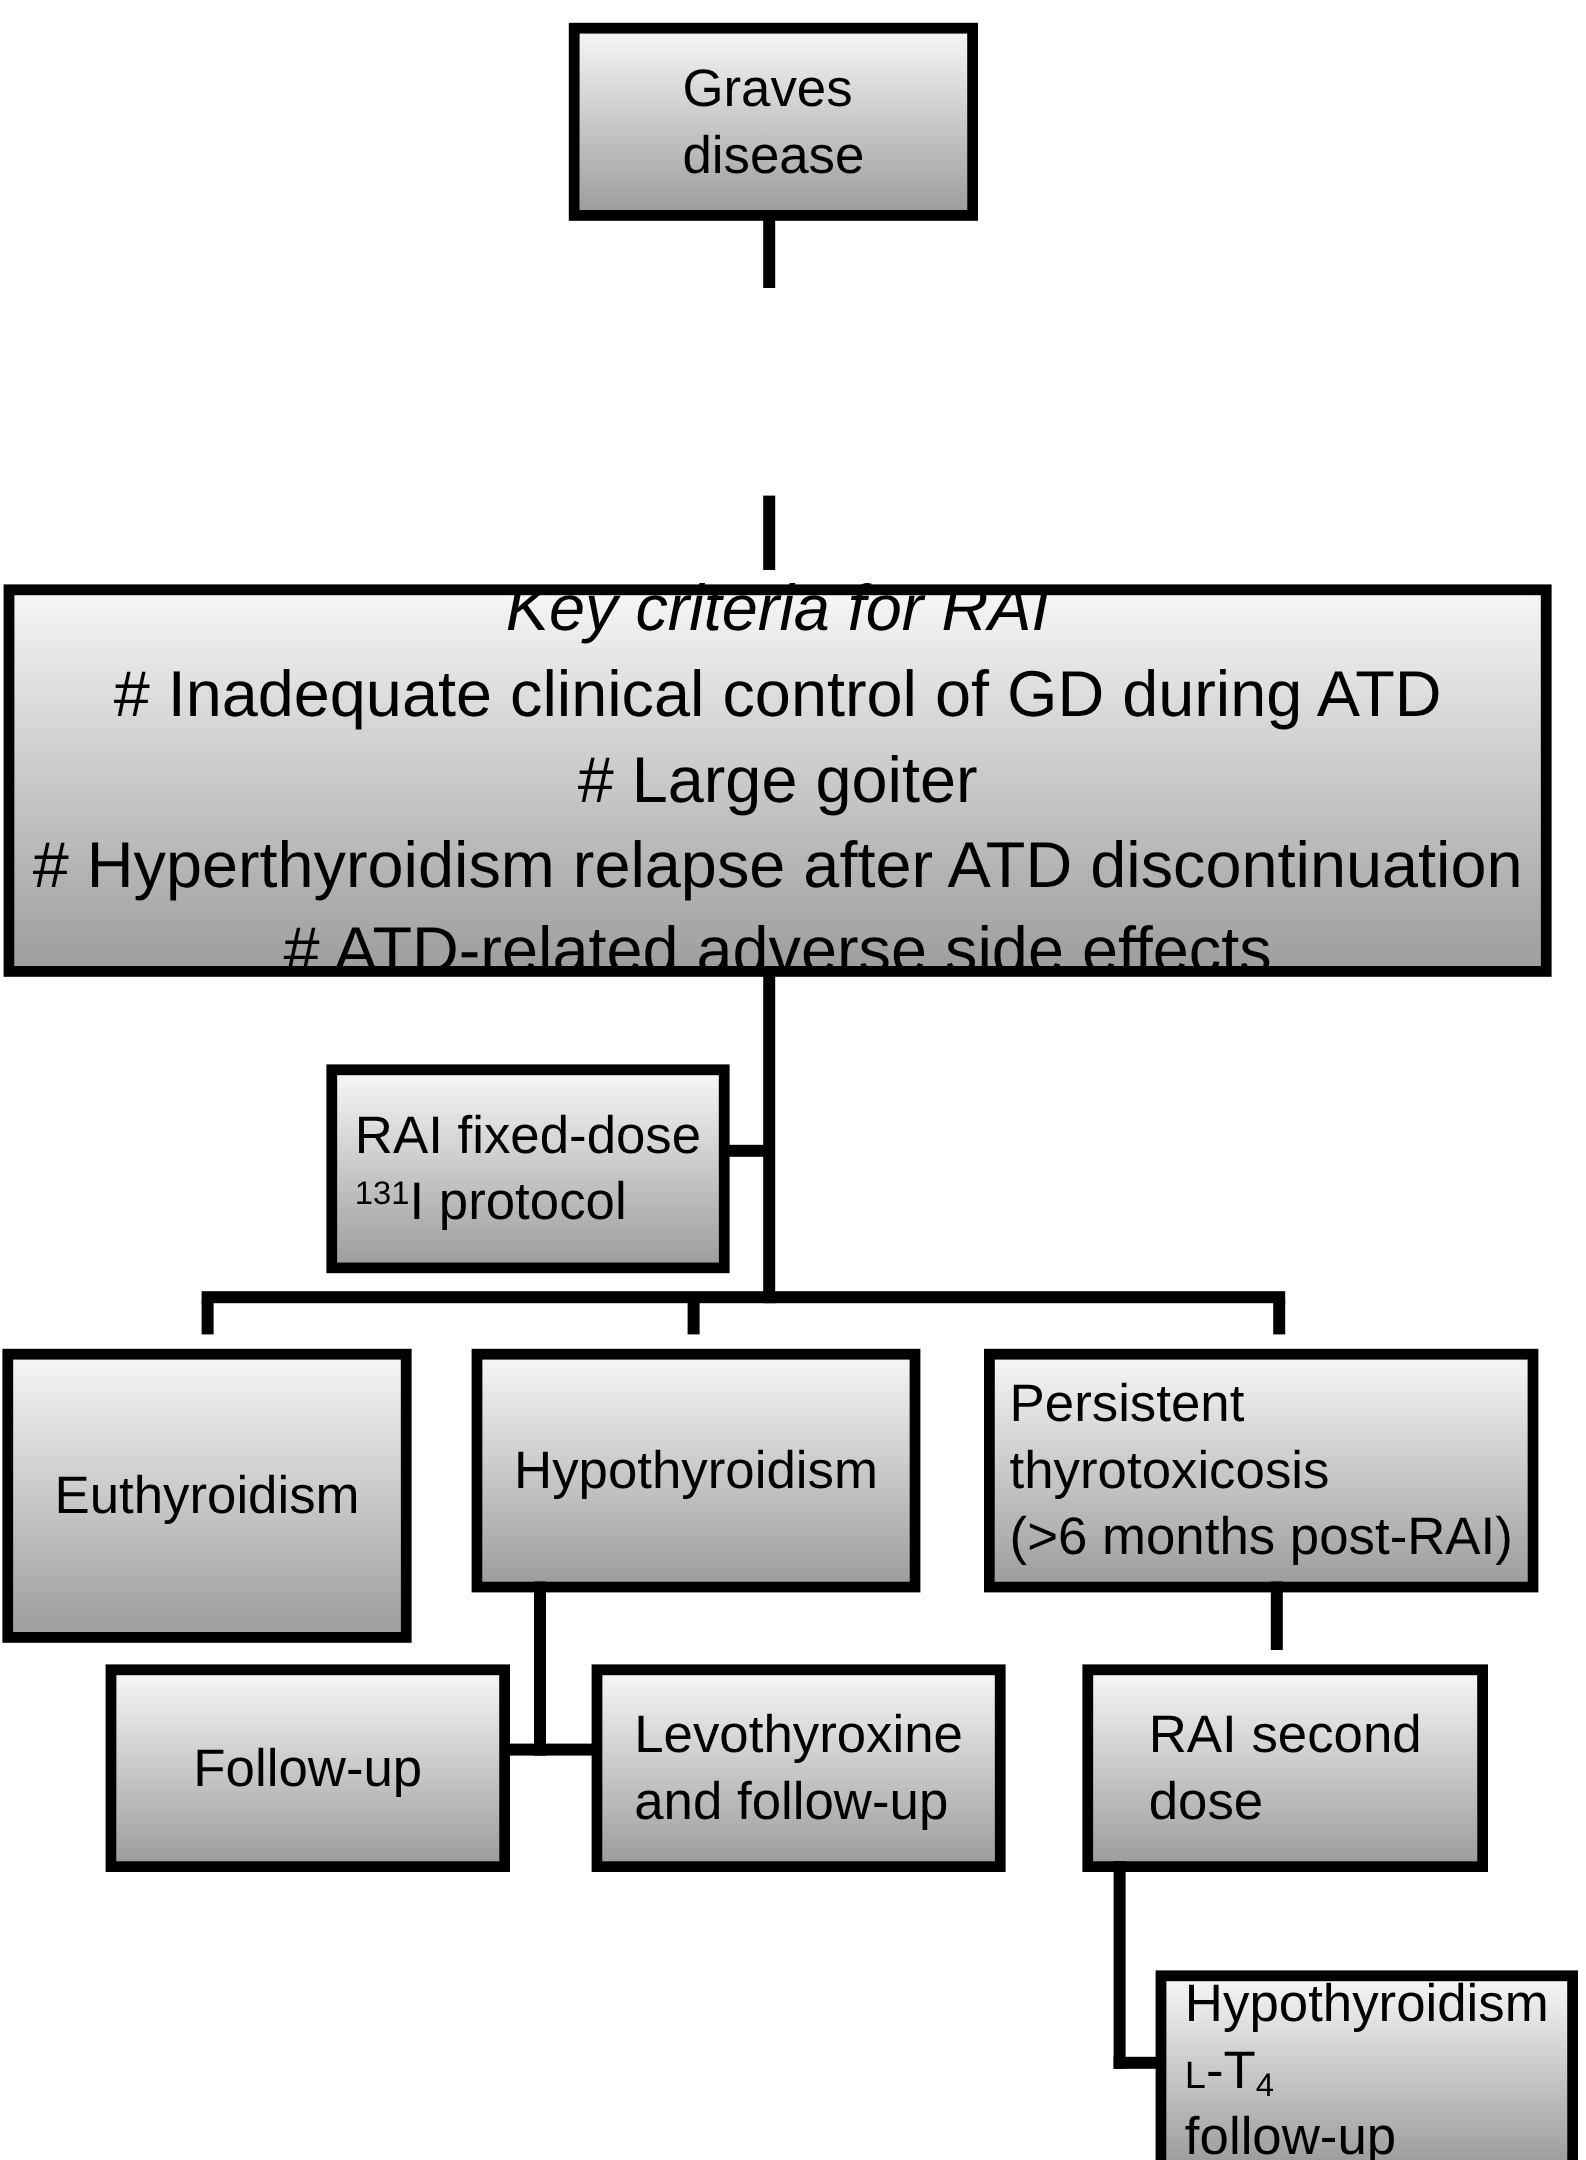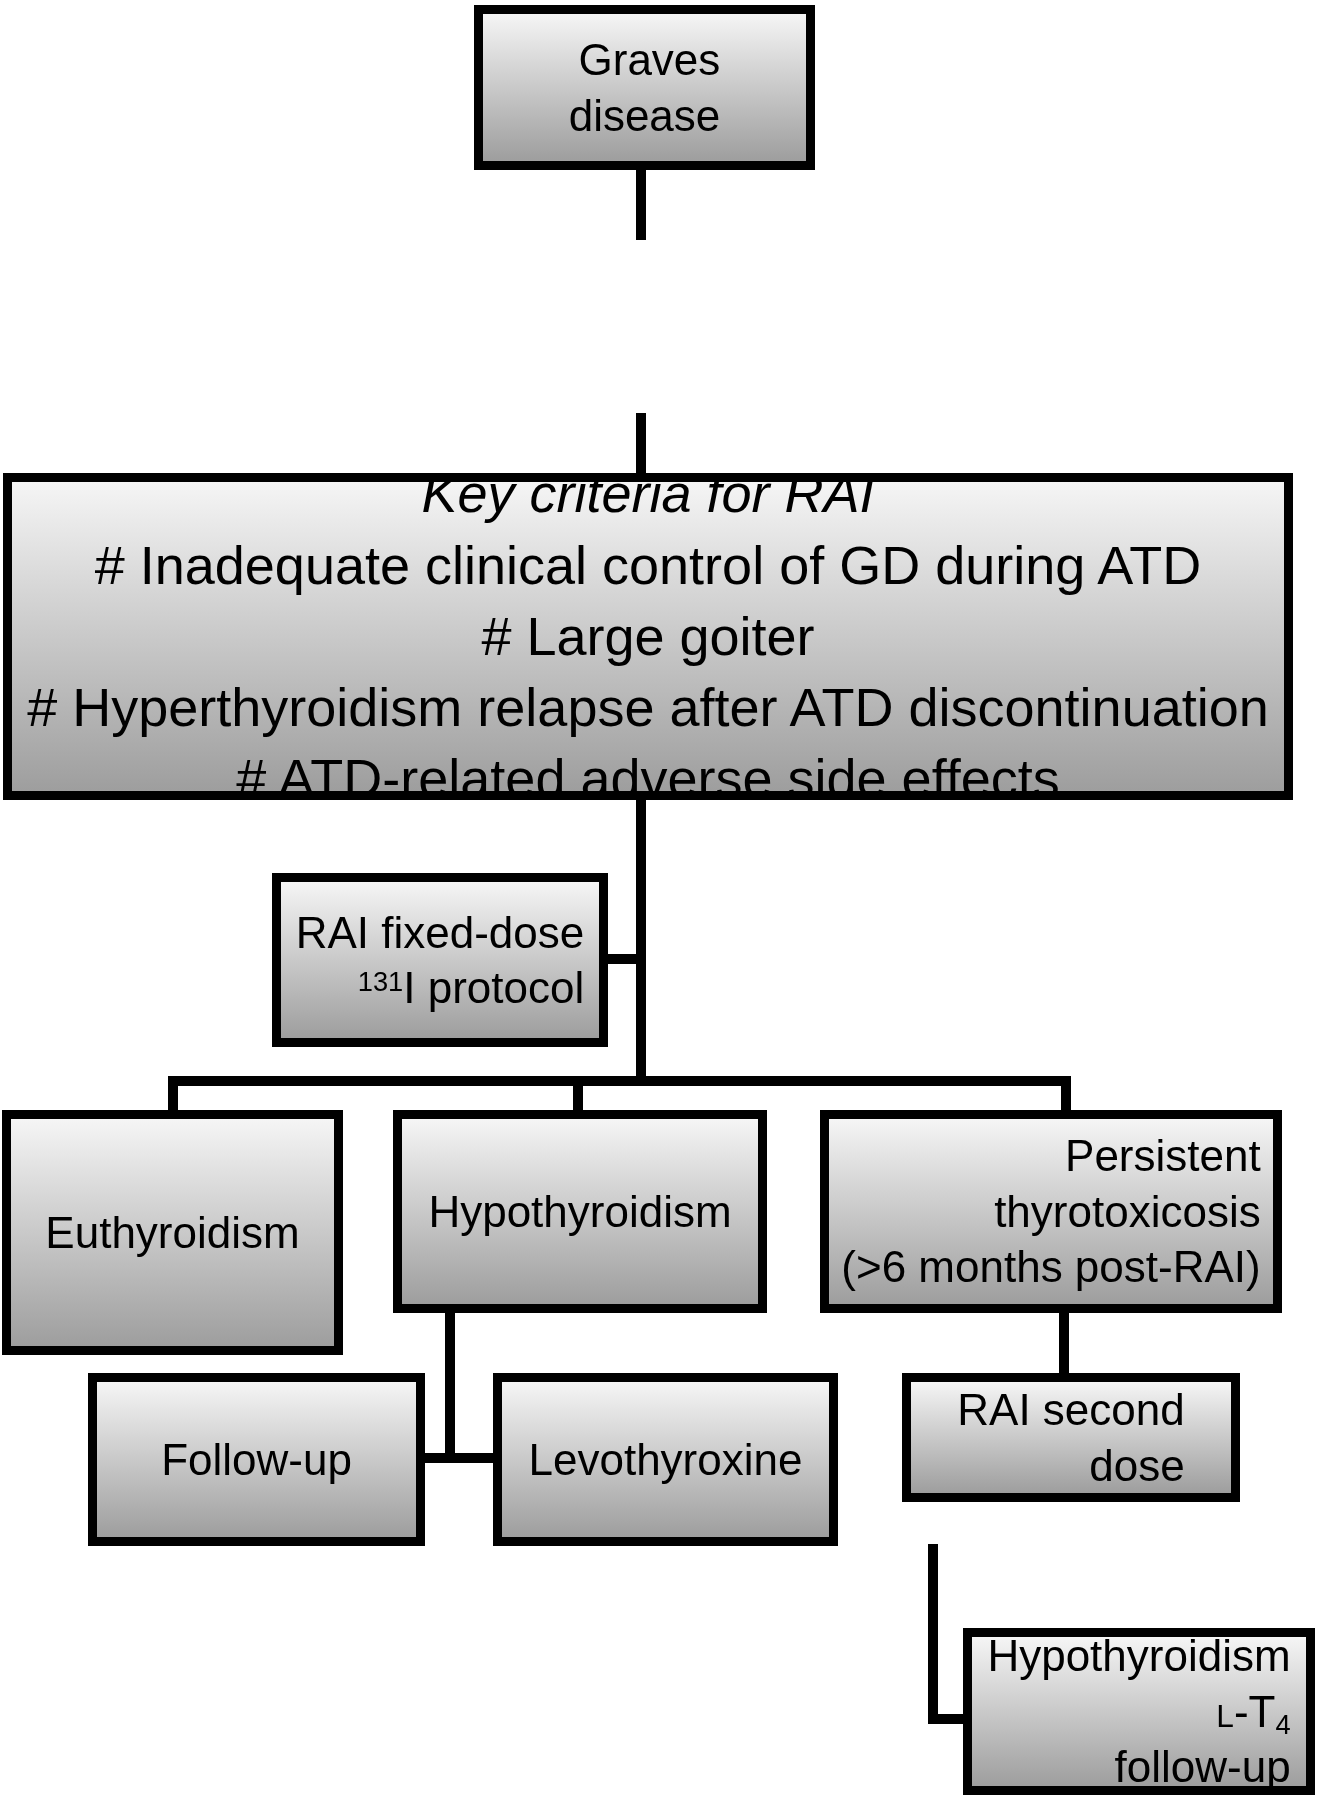--- a/index.html
+++ b/index.html
@@ -22,23 +22,24 @@
     box-sizing: border-box;
     border: 9px solid var(--box-border, #000000);
     background: linear-gradient(to bottom,
       var(--box-gradient-top, #f5f5f5) 0%,
       #d6d6d6 35%,
       var(--box-gradient-bottom, #9e9e9e) 100%);
     display: flex;
     flex-direction: column;
     align-items: center;
     justify-content: center;
-    text-align: right;
+    text-align: left;
     font-size: 44px;
     line-height: 1.26;
+    margin-top: 14px;
   }
   .conn {
     position: absolute;
     background: var(--connector, #000000);
   }
   sup.iso {
     font-size: 0.62em;
     line-height: 0;
     vertical-align: 0.45em;
   }
@@ -54,21 +55,21 @@
   #node-graves        { left: 474px; top: 5px;    width: 341px; height: 165px; }
   #node-atd           { left: 474px; top: 238px;  width: 338px; height: 177px; }
   #node-key-criteria  { left: 3px;   top: 473px;  width: 1290px; height: 327px; font-size: 54px; line-height: 1.32; }
   #node-key-criteria .kc-title { font-style: italic; }
   #node-rai-protocol  { left: 272px; top: 873px;  width: 336px; height: 174px; }
   #node-euthyroidism  { left: 2px;   top: 1110px; width: 341px; height: 245px; }
   #node-hypothyroidism{ left: 393px; top: 1110px; width: 374px; height: 203px; }
   #node-persistent    { left: 820px; top: 1110px; width: 462px; height: 203px; }
   #node-follow-up     { left: 88px;  top: 1373px; width: 337px; height: 173px; }
   #node-levothyroxine { left: 493px; top: 1373px; width: 345px; height: 173px; }
-  #node-rai-second    { left: 902px; top: 1373px; width: 338px; height: 129px; }
+  #node-rai-second    { left: 902px; top: 1373px; width: 338px; height: 173px; }
   #node-hypo-lt4      { left: 963px; top: 1628px; width: 352px; height: 167px; }
   
   #conn-graves-atd      { left: 636px;  top: 168px;  width: 10px;  height: 72px; }
   #conn-atd-key         { left: 636px;  top: 413px;  width: 10px;  height: 62px; }
   #conn-key-branch      { left: 636px;  top: 798px;  width: 10px;  height: 288px; }
   #conn-rai-stub        { left: 606px;  top: 954px;  width: 32px;  height: 10px; }
   #conn-branch-hline    { left: 168px;  top: 1076px; width: 903px; height: 10px; }
   #conn-drop-euthyroid  { left: 168px;  top: 1084px; width: 10px;  height: 28px; }
   #conn-drop-hypothyroid{ left: 573px;  top: 1084px; width: 10px;  height: 28px; }
   #conn-drop-persistent { left: 1061px; top: 1084px; width: 10px;  height: 28px; }
@@ -136,20 +137,21 @@
     </div>
   </div>
 
   <div class="node" id="node-follow-up">
     <div>Follow-up</div>
   </div>
 
   <div class="node" id="node-levothyroxine">
     <div>
       <span>Levothyroxine</span><br>
+      <span>and follow-up</span>
     </div>
   </div>
 
   <div class="node" id="node-rai-second">
     <div>
       <span>RAI second</span><br>
       <span>dose</span>
     </div>
   </div>
 

